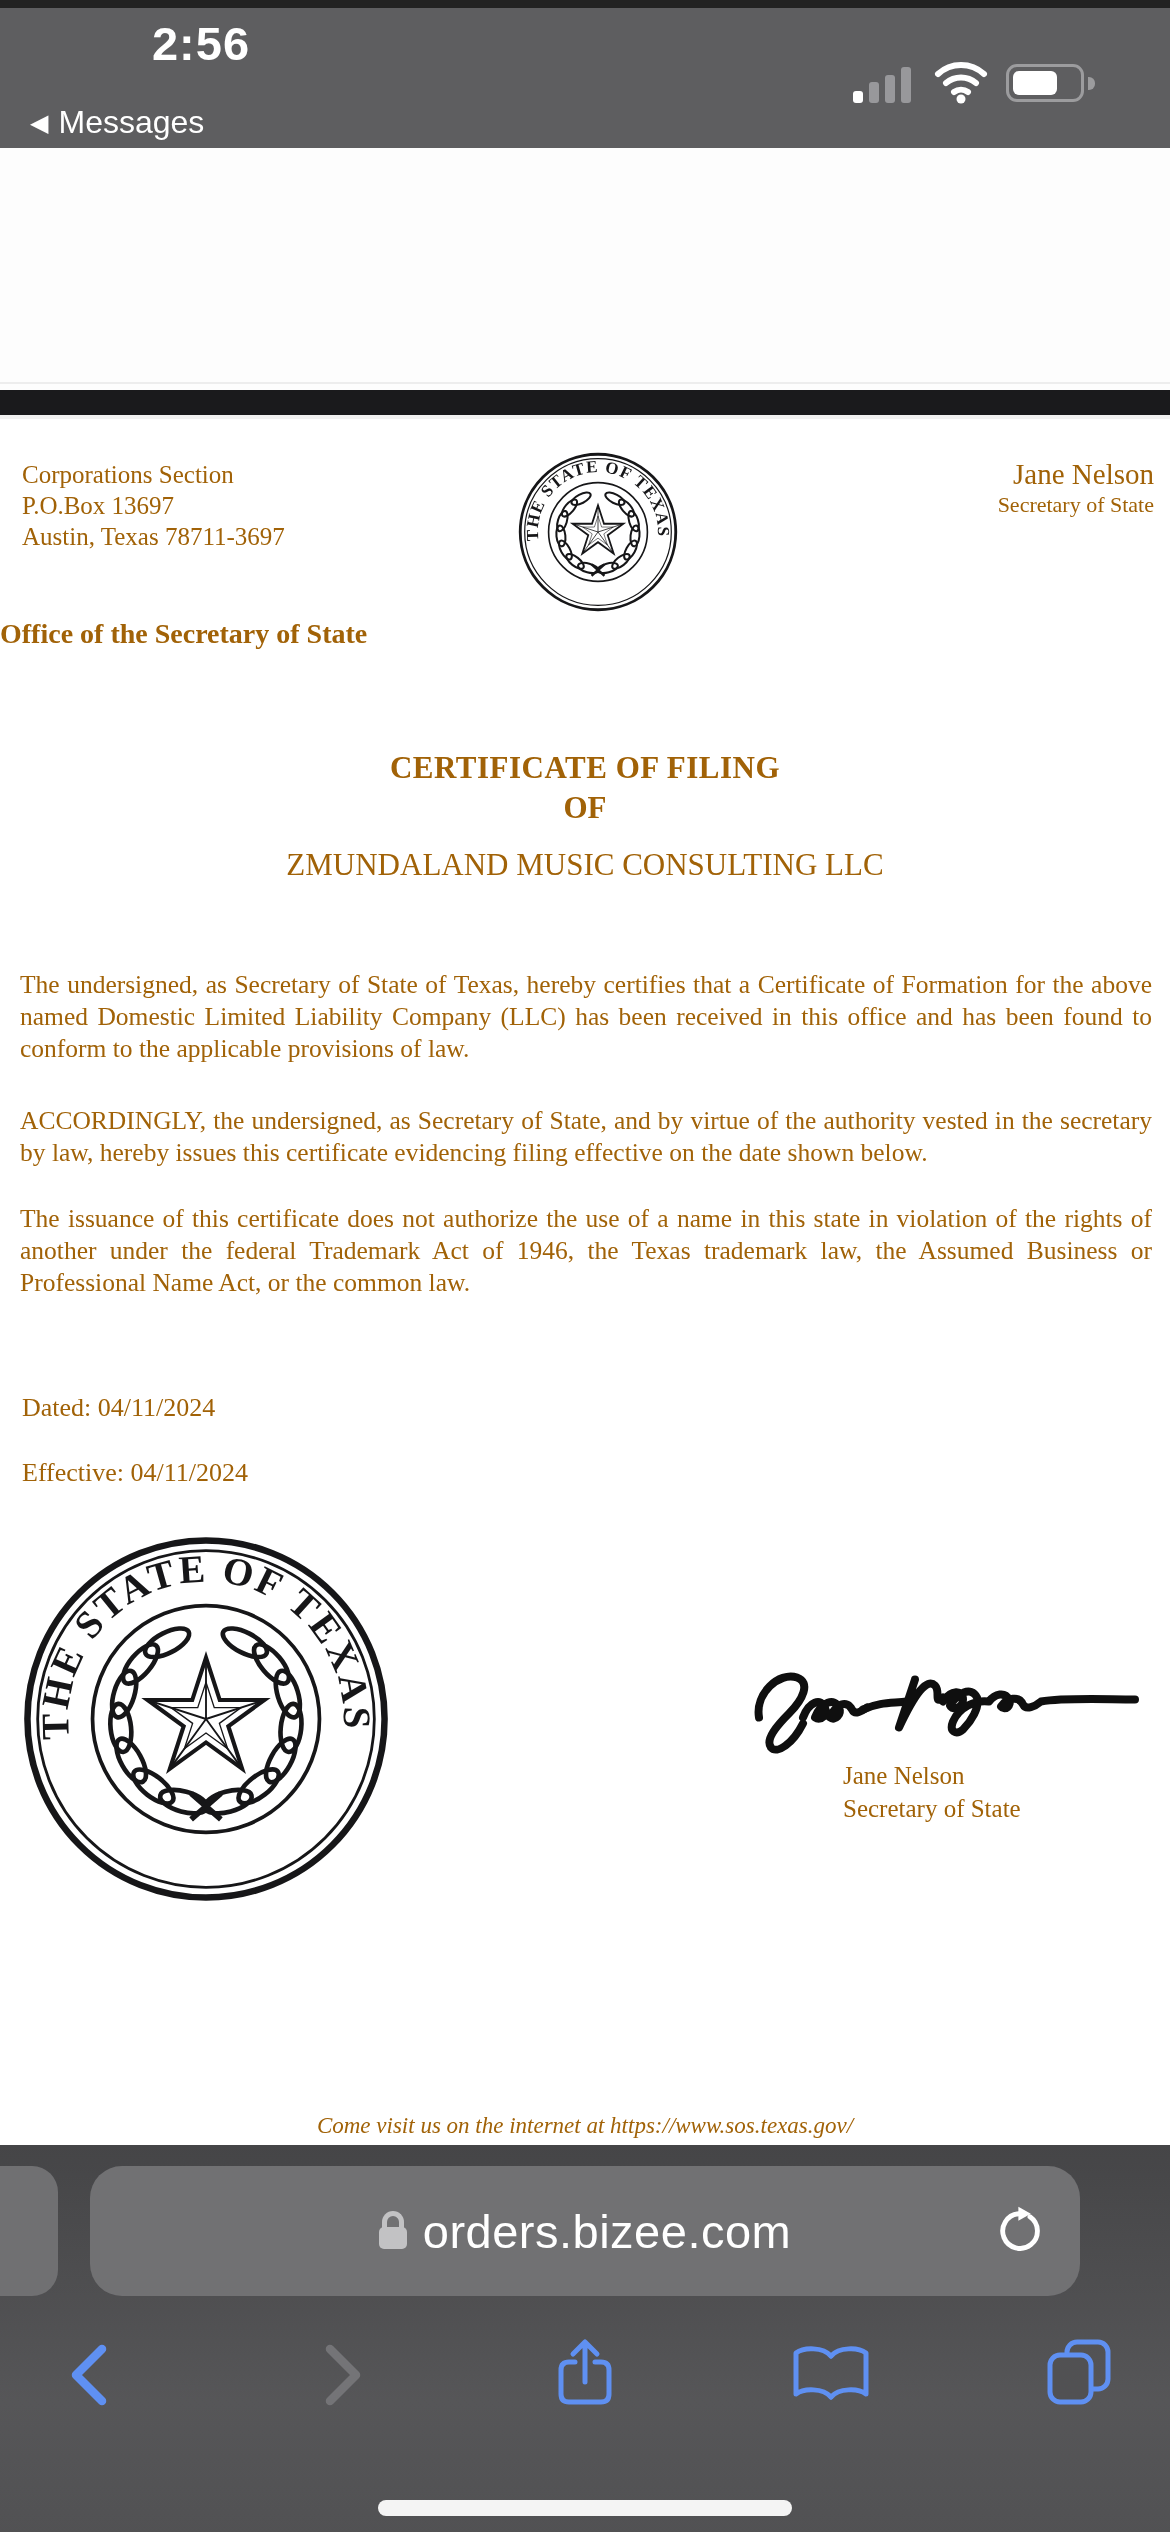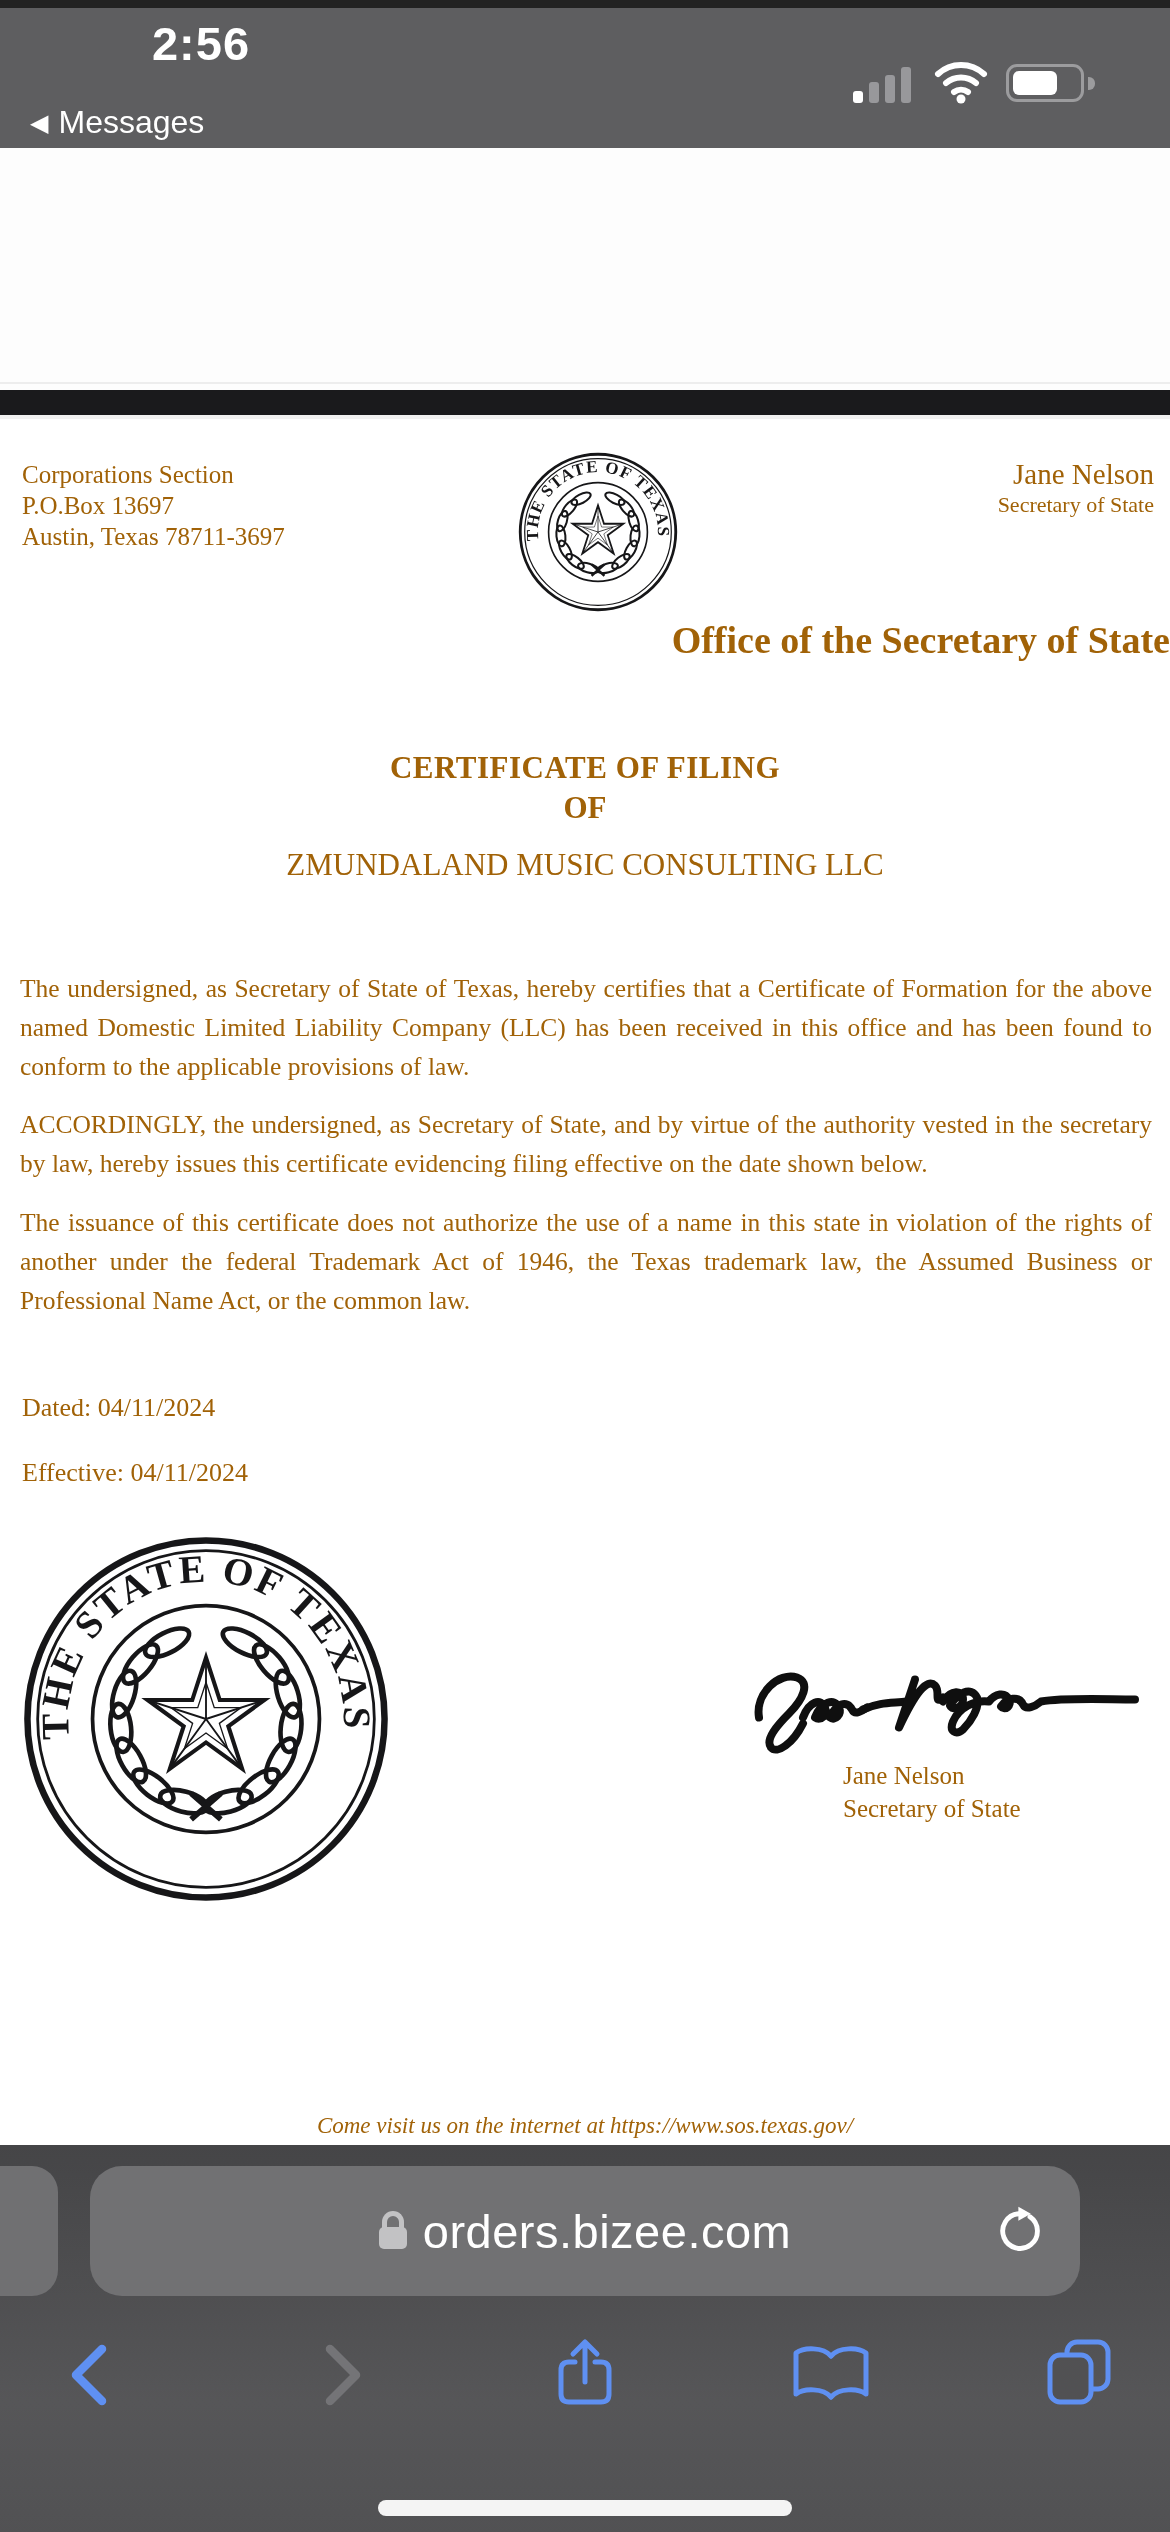--- a/index.html
+++ b/index.html
@@ -25,26 +25,26 @@
   .hairline-top{position:absolute;top:374px;left:0;width:1170px;height:2px;background:#EDEDED;}
   .black-bar{position:absolute;top:382px;left:0;width:1170px;height:25px;background:#1A1A1C;}
   .hairline-bot{position:absolute;top:407px;left:0;width:1170px;height:4px;background:#F1F1F1;}
 
   .doc{position:absolute;top:411px;left:0;width:1170px;height:1726px;background:#fff;color:#a16207;}
   .ret-addr{position:absolute;left:22px;top:40px;font-size:25px;line-height:31px;}
   .official{position:absolute;right:16px;top:38px;text-align:right;}
   .official .nm{font-size:29px;line-height:34px;}
   .official .tl{font-size:22px;line-height:27px;}
   .seal-top{position:absolute;left:517px;top:32px;width:162px;height:162px;}
-  .office-heading{position:absolute;left:0;top:199px;width:1170px;text-align:right;font-size:38px;font-weight:700;}
+  .office-heading{position:absolute;left:0;top:199px;width:1170px;text-align:left;font-size:28px;font-weight:700;}
   .cert-line1{position:absolute;left:0;top:331px;width:1170px;text-align:center;font-size:31px;font-weight:700;letter-spacing:.5px;}
   .cert-line2{position:absolute;left:0;top:371px;width:1170px;text-align:center;font-size:31px;font-weight:700;}
   .company{position:absolute;left:0;top:428px;width:1170px;text-align:center;font-size:31px;}
   .fileno{position:absolute;left:0;top:469px;width:1170px;text-align:center;font-size:26px;}
-  .para{position:absolute;left:20px;width:1132px;font-size:25.5px;line-height:39px;text-align:justify;}
+  .para{position:absolute;left:20px;width:1132px;font-size:25.5px;line-height:32px;text-align:justify;}
   .p1{top:550px;} .p2{top:686px;} .p3{top:784px;}
   .dated{position:absolute;left:22px;top:974px;font-size:26px;}
   .effective{position:absolute;left:22px;top:1039px;font-size:26px;}
   .seal-big{position:absolute;left:20px;top:1114px;width:372px;height:372px;}
   .signature{position:absolute;left:745px;top:1230px;width:400px;height:115px;}
   .sig-block{position:absolute;left:843px;top:1340px;font-size:25px;line-height:33px;}
   .footer-note{position:absolute;left:0;top:1694px;width:1170px;text-align:center;font-style:italic;font-size:23px;}
 
   
   .bottombar{position:absolute;top:2137px;left:0;width:1170px;height:395px;

